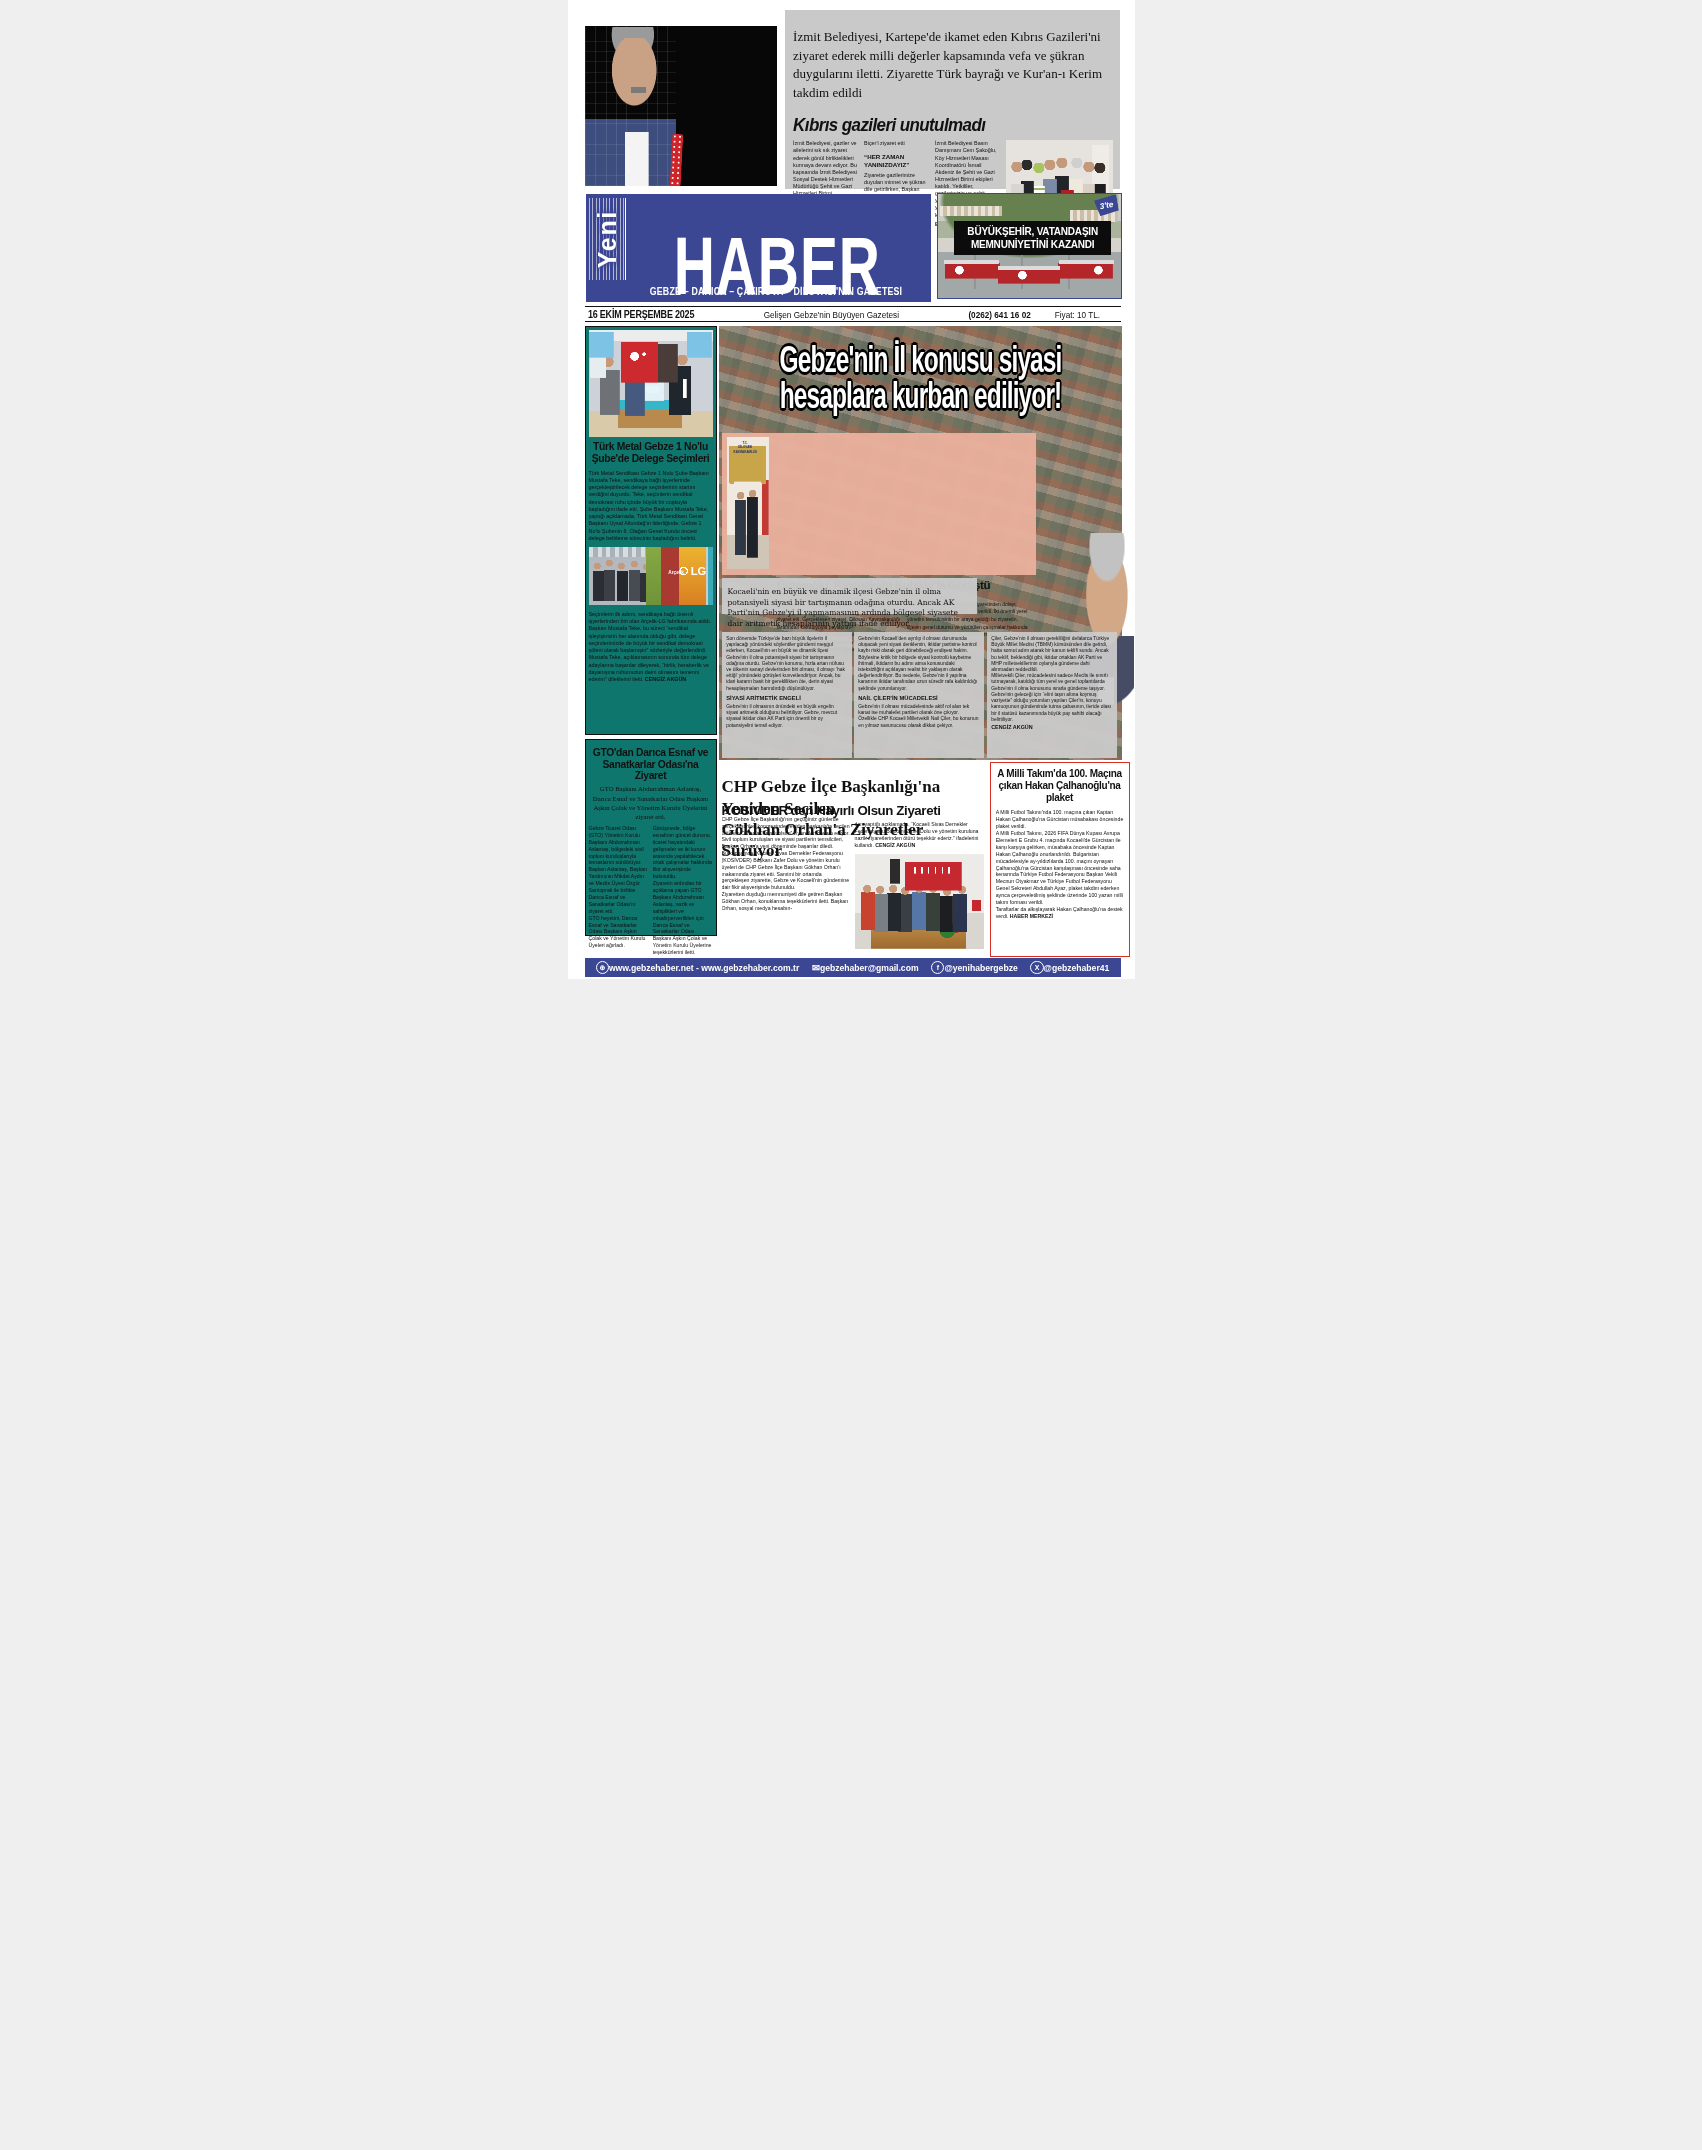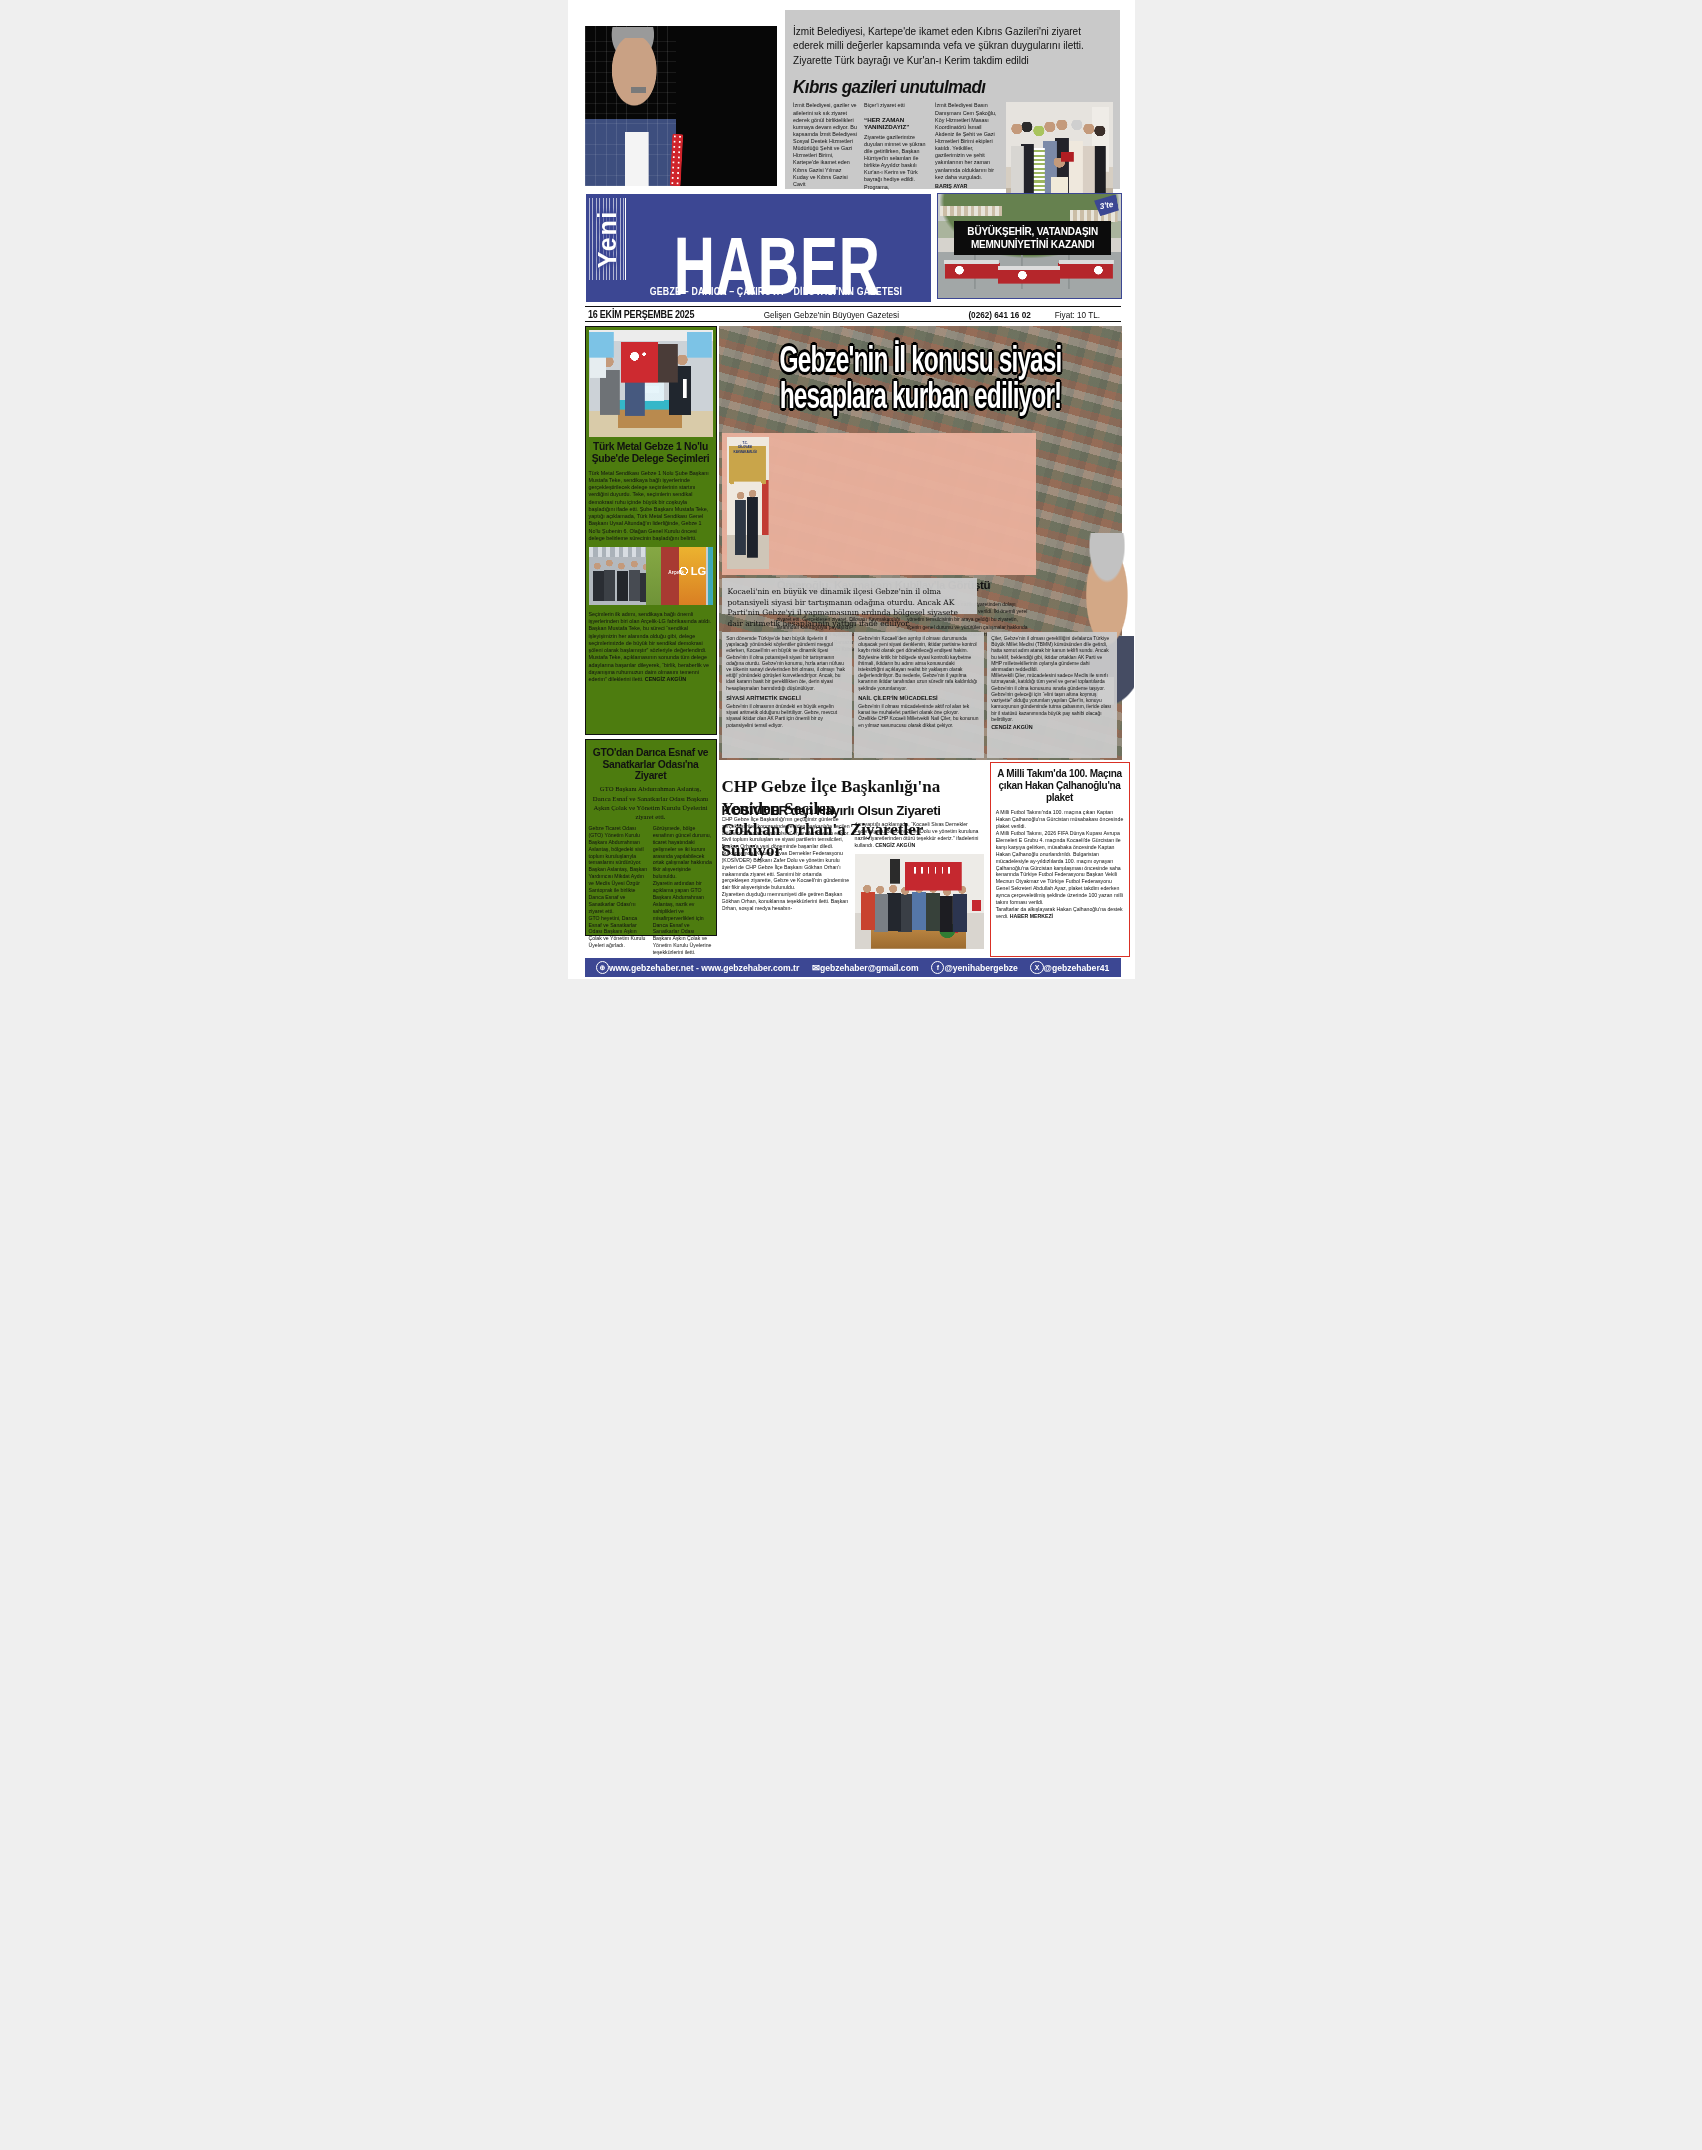--- a/index.html
+++ b/index.html
@@ -18,21 +18,21 @@
       radial-gradient(ellipse at 50% 16%,#9a9a9a 46%,rgba(0,0,0,0) 48%) 60% 1%/70% 30% no-repeat,
       linear-gradient(#f4f4f4,#f4f4f4) 60% 100%/26% 34% no-repeat,
       repeating-linear-gradient(90deg,rgba(255,255,255,.10) 0 0.9px,rgba(0,0,0,0) 0.9px 10.3px),
       repeating-linear-gradient(0deg,rgba(255,255,255,.08) 0 0.9px,rgba(0,0,0,0) 0.9px 10.3px),
       linear-gradient(180deg,rgba(0,0,0,0) 0 58%,#3d4e7e 58% 100%);}
   .art-mustafa .tie{left:45%;bottom:0;width:11.2px;height:52px;border-radius:1.7px;transform:rotate(3deg);
       background:radial-gradient(#fff 0.7px,#d0242b 0.9px);background-size:5.2px 5.2px;}
 
   
   .veterans{left:217px;top:9.5px;width:335px;height:179px;background:#c9c9c9;padding:5.2px 6.9px 3.4px 8.6px;box-sizing:border-box;}
-  .veterans .intro{font-family:Liberation Sans, sans-serif;font-size:10px;line-height:1.45;font-weight:500;}
+  .veterans .intro{font-family:Liberation Serif, serif;font-size:13px;line-height:1.45;font-weight:500;}
   .veterans .hl{font-style:italic;font-weight:900;font-size:17px;letter-spacing:-0.6px;margin:3.4px 0 4.3px;transform:scaleY(1.08);transform-origin:left bottom;}
   .vcols{display:flex;gap:6px;height:108px;overflow:hidden;}
   .vcols .c{width:65px;flex:none;font-size:5.4px;line-height:1.32;}
   .vcols .lead{margin-bottom:6px;}
   .vcols .sub{font-weight:800;font-size:6.2px;line-height:1.25;margin-bottom:2.6px;}
   .vcols .byline{font-weight:800;margin-top:2.6px;}
   .art-kibris{flex:1;height:100%;position:relative;
     background:
       linear-gradient(#b01d22,#b01d22) 59% 50%/12% 9% no-repeat,
       radial-gradient(circle at 50% 40%,#c49a7b 58%,rgba(0,0,0,0) 62%) 5% 22%/11% 11% no-repeat,
@@ -95,21 +95,21 @@
 
   
   .dateline{left:17px;top:306px;width:536px;height:16.3px;border-top:1.7px solid #101010;border-bottom:1.7px solid #101010;
     display:flex;align-items:center;box-sizing:border-box;padding:0 3.4px;}
   .dateline .date{font-weight:800;font-size:9px;transform:scaleY(1.25);transform-origin:left center;letter-spacing:-0.2px;}
   .dateline .slogan{flex:1;text-align:center;font-size:8.2px;transform:scaleY(1.2);}
   .dateline .phone{font-weight:800;font-size:8.2px;transform:scaleY(1.2);margin-right:24px;}
   .dateline .price{font-size:8.2px;transform:scaleY(1.2);margin-right:17px;}
 
   
-  .boxed{border:1.3px solid #101010;background:#4d7c0f;box-sizing:border-box;padding:3px;}
+  .boxed{border:1.3px solid #101010;background:#0f766e;box-sizing:border-box;padding:3px;}
   .box-tm{left:17px;top:326px;width:132px;height:409px;}
   .art-tm{position:relative;width:100%;height:107px;
     background:
       radial-gradient(circle,#fff 55%,rgba(0,0,0,0) 58%) 36% 22%/9% 10% no-repeat,
       radial-gradient(circle,#cd2a30 55%,rgba(0,0,0,0) 58%) 38.5% 22%/7% 8% no-repeat,
       radial-gradient(circle,#fff 55%,rgba(0,0,0,0) 60%) 45% 21%/3.4% 4% no-repeat,
       linear-gradient(#cd2a30,#cd2a30) 38% 18%/30% 38% no-repeat,
       linear-gradient(#4a3c38,#4a3c38) 67% 20%/16% 36% no-repeat,
       linear-gradient(#7cc3e6,#7cc3e6) 1% 2%/20% 24% no-repeat,
       linear-gradient(#7cc3e6,#7cc3e6) 99% 2%/20% 24% no-repeat,

